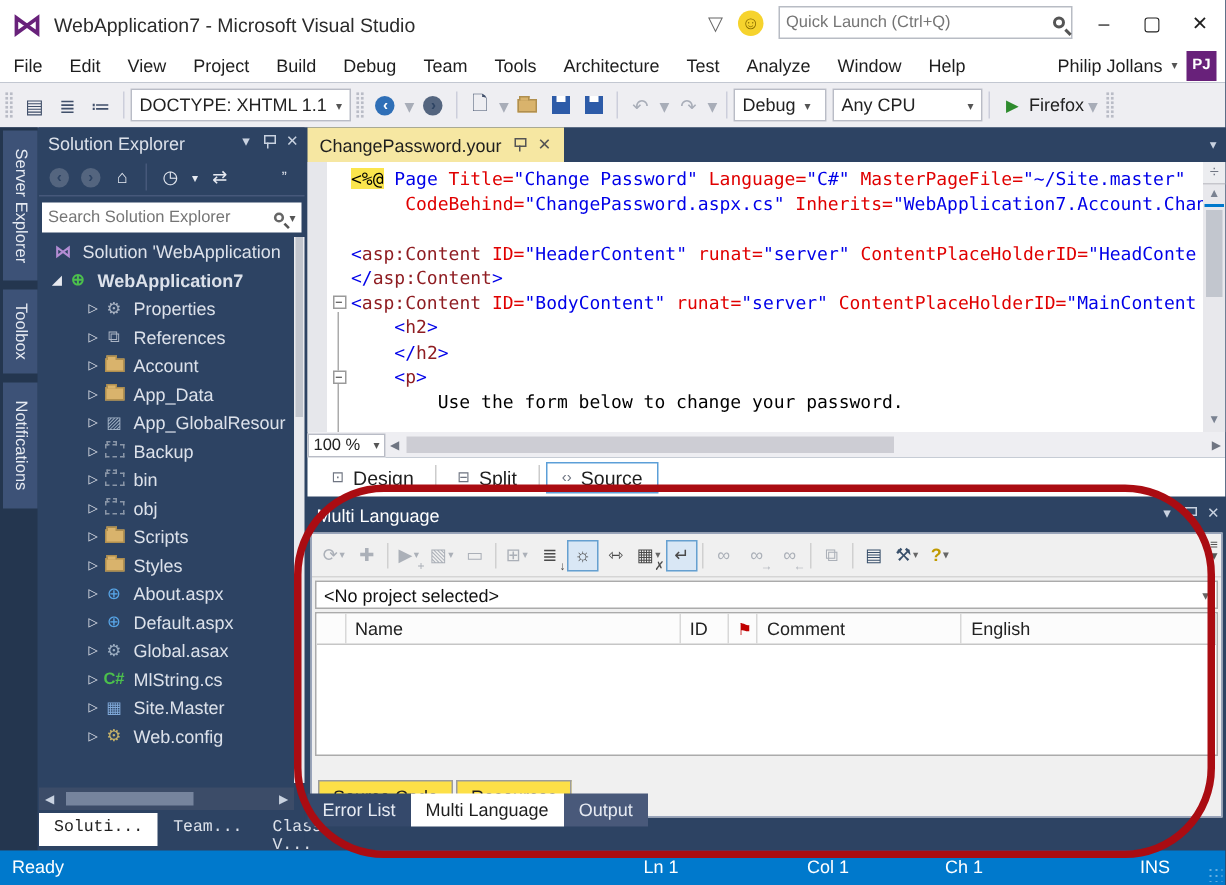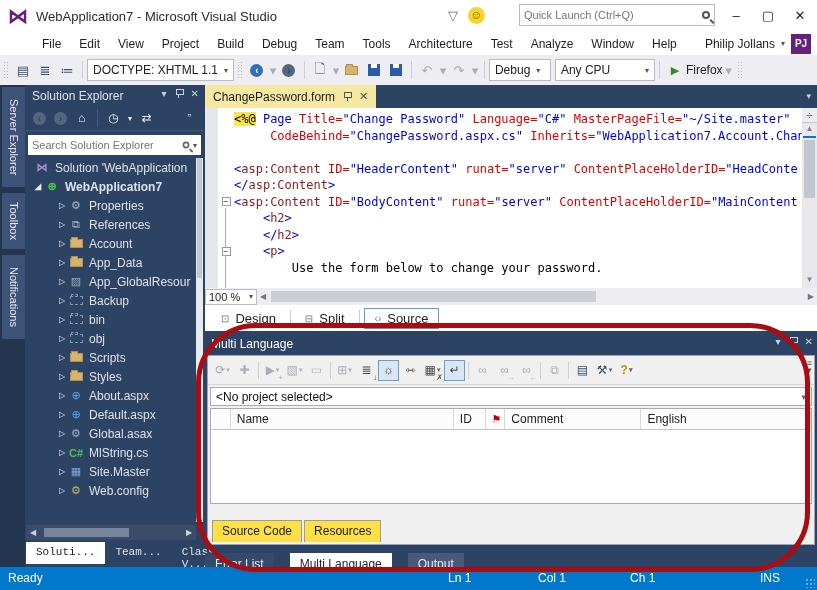--- a/index.html
+++ b/index.html
@@ -6,28 +6,28 @@
   html,body { width:817px; height:590px; overflow:hidden; }
   body { font-family:"Liberation Sans", sans-serif; background:#2D4363; position:relative; }
 
   
   .titlebar { position:absolute; top:0; left:0; width:817px; height:32px; background:#FFFFFF; display:flex; align-items:center; }
   .vslogo { font-size:20px; color:#68217A; font-weight:bold; margin:0 8px 0 8px; }
   .wintitle { font-size:13px; color:#2B2B2B; }
   .tb-right { position:absolute; right:6px; top:4px; display:flex; align-items:center; gap:10px; }
   .feedback { color:#6A6A6A; font-size:13px; }
   .smiley { width:17px; height:17px; border-radius:50%; background:#F6D32D; color:#8A6D00; font-size:12px; display:flex; align-items:center; justify-content:center; }
-  .qlbox { width:196px; height:22px; border:1px solid #B8BCC4; background:#FFF; display:flex; align-items:center; padding:0 4px;margin-left:24px; }
+  .qlbox { width:196px; height:22px; border:1px solid #B8BCC4; background:#FFF; display:flex; align-items:center; padding:0 4px; }
   .qlbox input { border:none; outline:none; flex:1; font-size:11px; font-family:"Liberation Sans",sans-serif; color:#444; }
   .mag { width:8px; height:8px; border:2px solid #555; border-radius:50%; position:relative; display:inline-block; }
   .mag::after { content:""; position:absolute; width:2px; height:5px; background:#555; left:7px; top:6px; transform:rotate(-45deg); }
   .winbtn { font-size:13px; color:#1E1E1E; width:22px; text-align:center; }
 
   
-  .menubar { position:absolute; top:32px; left:0; width:817px; height:23px; background:#FFFFFF; display:flex; align-items:center; font-size:12px; color:#1E1E1E;padding-left:33px; }
+  .menubar { position:absolute; top:32px; left:0; width:817px; height:23px; background:#FFFFFF; display:flex; align-items:center; font-size:12px; color:#1E1E1E; }
   .mi { padding:3px 9px; }
   .menu-right { position:absolute; right:6px; display:flex; align-items:center; gap:6px; }
   .usermenu { font-size:12px; color:#1E1E1E; }
   .dda { font-size:8px; color:#555; }
   .avatar { width:20px; height:20px; background:#68217A; color:#FFF; font-size:10px; font-weight:bold; display:flex; align-items:center; justify-content:center; }
 
   
   .toolbar { position:absolute; top:55px; left:0; width:817px; height:30px; background:#EEEEF2; display:flex; align-items:center; font-size:12px; color:#333; }
   .grip { width:6px; height:18px; margin:0 3px; background-image:radial-gradient(#B9BCC6 1px, transparent 1px); background-size:3px 3px; }
   .tbtn { width:22px; height:22px; display:flex; align-items:center; justify-content:center; color:#41506B; font-size:13px; position:relative; }
@@ -142,21 +142,21 @@
   .ml-combo .chev { color:#666; font-size:9px; }
   .ml-grid { margin:2px 2px 0 2px; height:96px; background:#FFF; border:1px solid #ABABAB; overflow:hidden; }
   .gridhead { display:flex; height:21px; border-bottom:1px solid #C6C6C6; font-size:12px; color:#222; background:#FCFCFC; }
   .gh { border-right:1px solid #D8D8D8; display:flex; align-items:center; padding-left:6px; }
   .flagglyph { color:#C00000; font-size:11px; }
   .ml-tabs { position:absolute; left:4px; bottom:2px; display:flex; align-items:flex-end; font-size:12px; color:#1E1E1E; }
   .mltab { background:#fde047; border:1px solid #9C9C9C; padding:3px 9px 4px 9px; border-bottom:none; margin-right:2px; height:22px; }
   .mltab.active { background:#FFFFFF; height:26px; padding-top:6px; position:relative; z-index:2; }
 
   
-  .wintabs { position:absolute; left:205px; top:468px; height:22px; display:flex; font-size:12px;gap:16px; }
+  .wintabs { position:absolute; left:205px; top:444px; height:22px; display:flex; font-size:12px; }
   .wtab { padding:4px 10px; color:#E6EAF2; }
   .wtab.dim { background:#35496B; }
   .wtab.mid { background:#49597A; }
   .wtab.active { background:#FFFFFF; color:#1E1E1E; }
 
   
   .statusbar { position:absolute; left:0; top:567px; width:817px; height:23px; background:#0079CC; color:#FFFFFF; font-size:12px; }
   .statusbar .msg { position:absolute; left:8px; top:4px; }
   .st { position:absolute; top:4px; }
   .grip-corner { position:absolute; right:2px; bottom:2px; width:10px; height:10px;
@@ -400,21 +400,21 @@
     <div class="se-tabs">
         <span class="se-tab active">Soluti...</span>
         <span class="se-tab">Team...</span>
         <span class="se-tab">Class V...</span>
       </div>
   </div>
 
   <div class="editor">
     <div class="tabwell">
       <div class="doctab">
-        <span>ChangePassword.form</span>
+        <span>ChangePassword.your</span>
         <span class="pin"></span>
         <span class="x">✕</span>
       </div>
       <span class="welldd">▾</span>
     </div>
     <div class="ebody">
       <div class="bpmargin"></div>
       <div class="oline"></div>
       <div class="codewrap">
           <div class="cl"><span class="foldcell"></span><span><span class="c-y">&lt;%@</span><span class="c-d"> Page </span><span class="c-a">Title=</span><span class="c-v">"Change Password"</span><span class="c-x"> </span><span class="c-a">Language=</span><span class="c-v">"C#"</span><span class="c-x"> </span><span class="c-a">MasterPageFile=</span><span class="c-v">"~/Site.master"</span></span></div>
@@ -574,20 +574,20 @@
 
   <div class="wintabs">
       <span class="wtab dim">Error List</span>
       <span class="wtab active">Multi Language</span>
       <span class="wtab mid">Output</span>
     </div>
 </div>
 
 <div class="statusbar">
   <span class="msg">Ready</span>
-  <span class="st" style="left:448px">Ln 1</span>
+  <span class="st" style="left:429px">Ln 1</span>
   <span class="st" style="left:538px">Col 1</span>
   <span class="st" style="left:630px">Ch 1</span>
   <span class="st" style="left:760px">INS</span>
   <span class="grip-corner"></span>
 </div>
 
 <div class="annotation"></div>
 
 </body></html>

